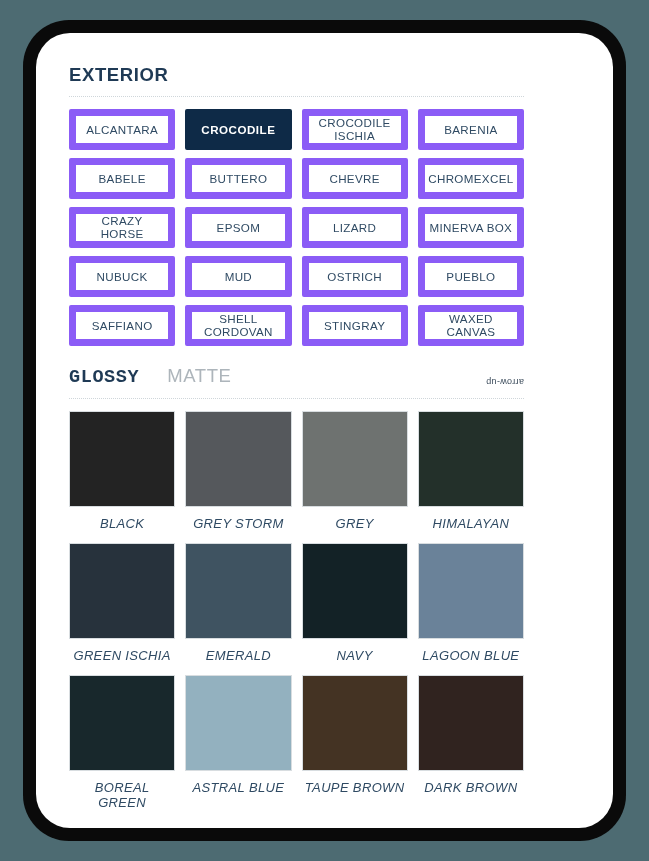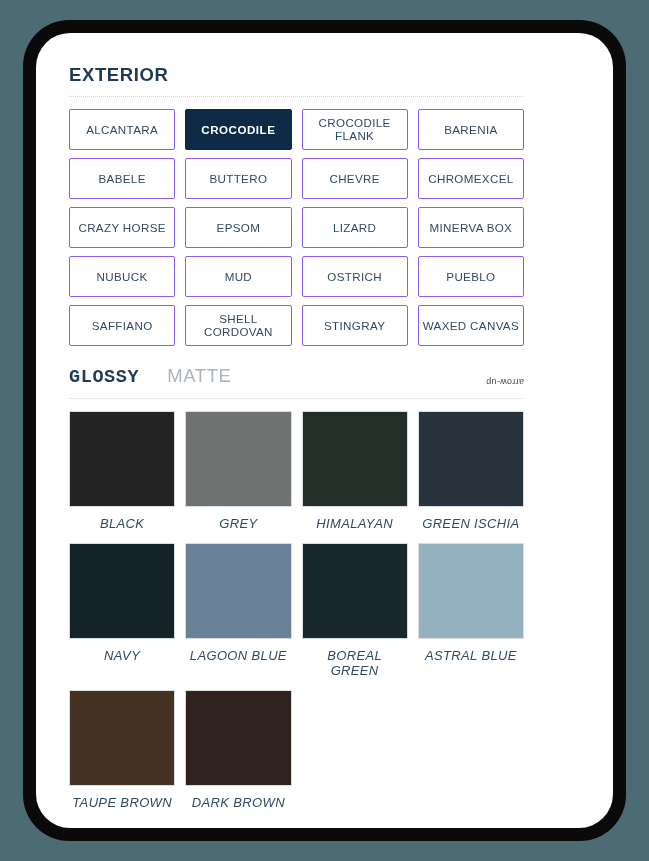--- a/index.html
+++ b/index.html
@@ -69,21 +69,21 @@
   #material-grid {
     margin-top: 12px;
     display: grid;
     grid-template-columns: repeat(4, 1fr);
     column-gap: 10px;
     row-gap: 8px;
   }
   .mat-btn {
     height: 41px;
     background: #ffffff;
-    border: 1px solid #8b5cf6;
+    border: 7px solid #8b5cf6;
     border-radius: 2px;
     display: flex;
     align-items: center;
     justify-content: center;
     text-align: center;
     font-size: 11.6px;
     letter-spacing: 0.35px;
     color: #2f4a63;
     line-height: 1.12;
     padding: 0 3px;
@@ -163,21 +163,21 @@
     <div id="screen-inner">
 
       <div class="section-head">
         <div class="section-title">EXTERIOR</div>
         <div class="rule"></div>
       </div>
 
       <div id="material-grid">
           <div class="mat-btn">ALCANTARA</div>
           <div class="mat-btn selected">CROCODILE</div>
-          <div class="mat-btn">CROCODILE FLANK</div>
+          <div class="mat-btn">CROCODILE ISCHIA</div>
           <div class="mat-btn">BARENIA</div>
           <div class="mat-btn">BABELE</div>
           <div class="mat-btn">BUTTERO</div>
           <div class="mat-btn">CHEVRE</div>
           <div class="mat-btn">CHROMEXCEL</div>
           <div class="mat-btn">CRAZY HORSE</div>
           <div class="mat-btn">EPSOM</div>
           <div class="mat-btn">LIZARD</div>
           <div class="mat-btn">MINERVA BOX</div>
           <div class="mat-btn">NUBUCK</div>
@@ -196,30 +196,38 @@
         <div id="arrow-hint">arrow-up</div>
       </div>
       <div class="rule"></div>
 
       <div id="swatch-grid">
           <div class="swatch-cell">
             <div class="swatch-chip" style="background: rgb(35, 35, 35);"></div>
             <div class="swatch-label">BLACK</div>
           </div>
           <div class="swatch-cell">
+            <div class="swatch-chip" style="background: rgb(85, 88, 92);"></div>
+            <div class="swatch-label">GREY STORM</div>
+          </div>
+          <div class="swatch-cell">
             <div class="swatch-chip" style="background: rgb(110, 114, 112);"></div>
             <div class="swatch-label">GREY</div>
           </div>
           <div class="swatch-cell">
             <div class="swatch-chip" style="background: rgb(35, 48, 42);"></div>
             <div class="swatch-label">HIMALAYAN</div>
           </div>
           <div class="swatch-cell">
             <div class="swatch-chip" style="background: rgb(39, 50, 60);"></div>
             <div class="swatch-label">GREEN ISCHIA</div>
+          </div>
+          <div class="swatch-cell">
+            <div class="swatch-chip" style="background: rgb(63, 83, 97);"></div>
+            <div class="swatch-label">EMERALD</div>
           </div>
           <div class="swatch-cell">
             <div class="swatch-chip" style="background: rgb(19, 34, 38);"></div>
             <div class="swatch-label">NAVY</div>
           </div>
           <div class="swatch-cell">
             <div class="swatch-chip" style="background: rgb(106, 130, 153);"></div>
             <div class="swatch-label">LAGOON BLUE</div>
           </div>
           <div class="swatch-cell">

